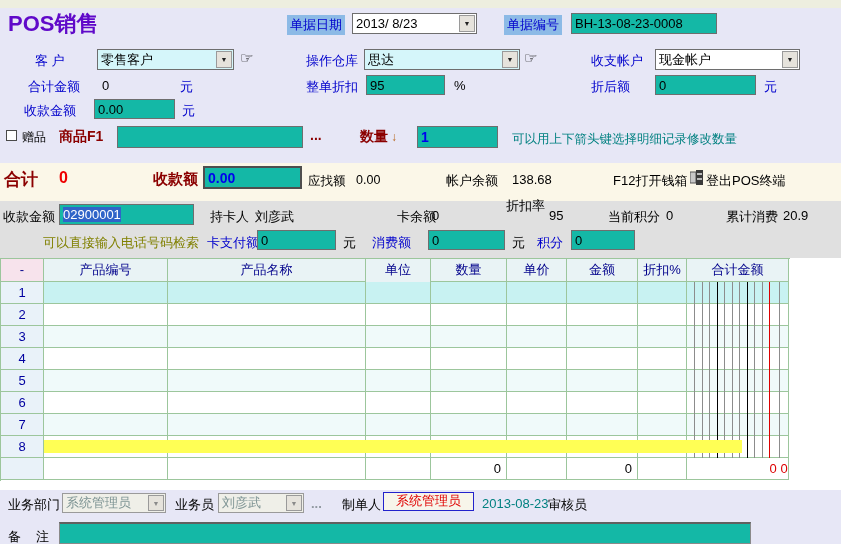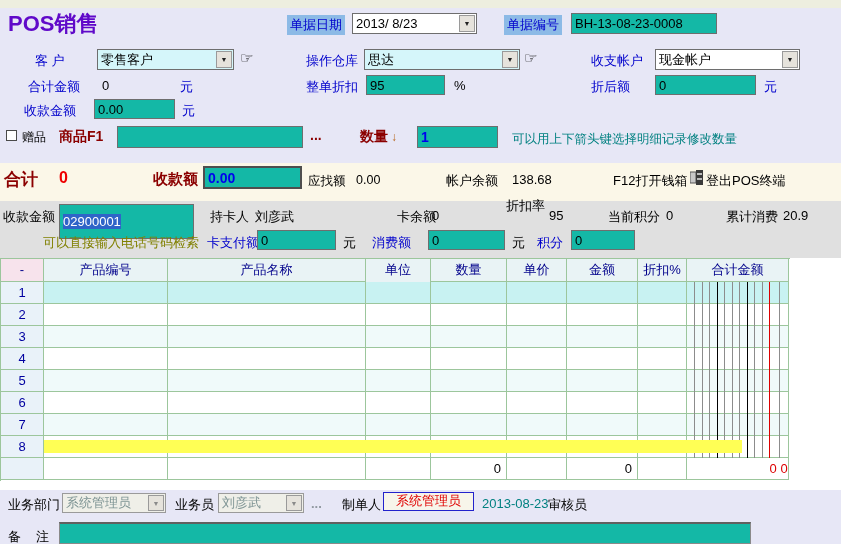--- a/index.html
+++ b/index.html
@@ -128,21 +128,21 @@
   <div class="abs bk" style="left:613px;top:172px;">F12打开钱箱</div>
   <svg class="abs" style="left:690px;top:170px;" width="13" height="15">
     <rect x="0" y="2" width="6" height="11" fill="#C8C8C8" stroke="#555" stroke-width="1"></rect>
     <rect x="6" y="0" width="7" height="15" fill="#3A3A3A"></rect>
     <rect x="7" y="3" width="5" height="2" fill="#BBB"></rect>
     <rect x="7" y="8" width="5" height="2" fill="#BBB"></rect>
   </svg>
   <div class="abs bk" style="left:706px;top:172px;">登出POS终端</div>
 
   <div class="abs bk" style="left:3px;top:208px;">收款金额</div>
-  <div class="tbox" style="left:59px;top:204px;width:135px;height:35px;">
+  <div class="tbox" style="left:59px;top:204px;width:135px;height:21px;">
     <span class="sel">02900001</span>
   </div>
   <div class="abs bk" style="left:210px;top:208px;">持卡人</div>
   <div class="abs bk" style="left:255px;top:208px;">刘彦武</div>
   <div class="abs bk" style="left:397px;top:208px;">卡余额</div>
   <div class="abs bk" style="left:432px;top:208px;">0</div>
   <div class="abs bk" style="left:506px;top:197px;">折扣率</div>
   <div class="abs bk" style="left:549px;top:208px;">95</div>
   <div class="abs bk" style="left:608px;top:208px;">当前积分</div>
   <div class="abs bk" style="left:666px;top:208px;">0</div>

